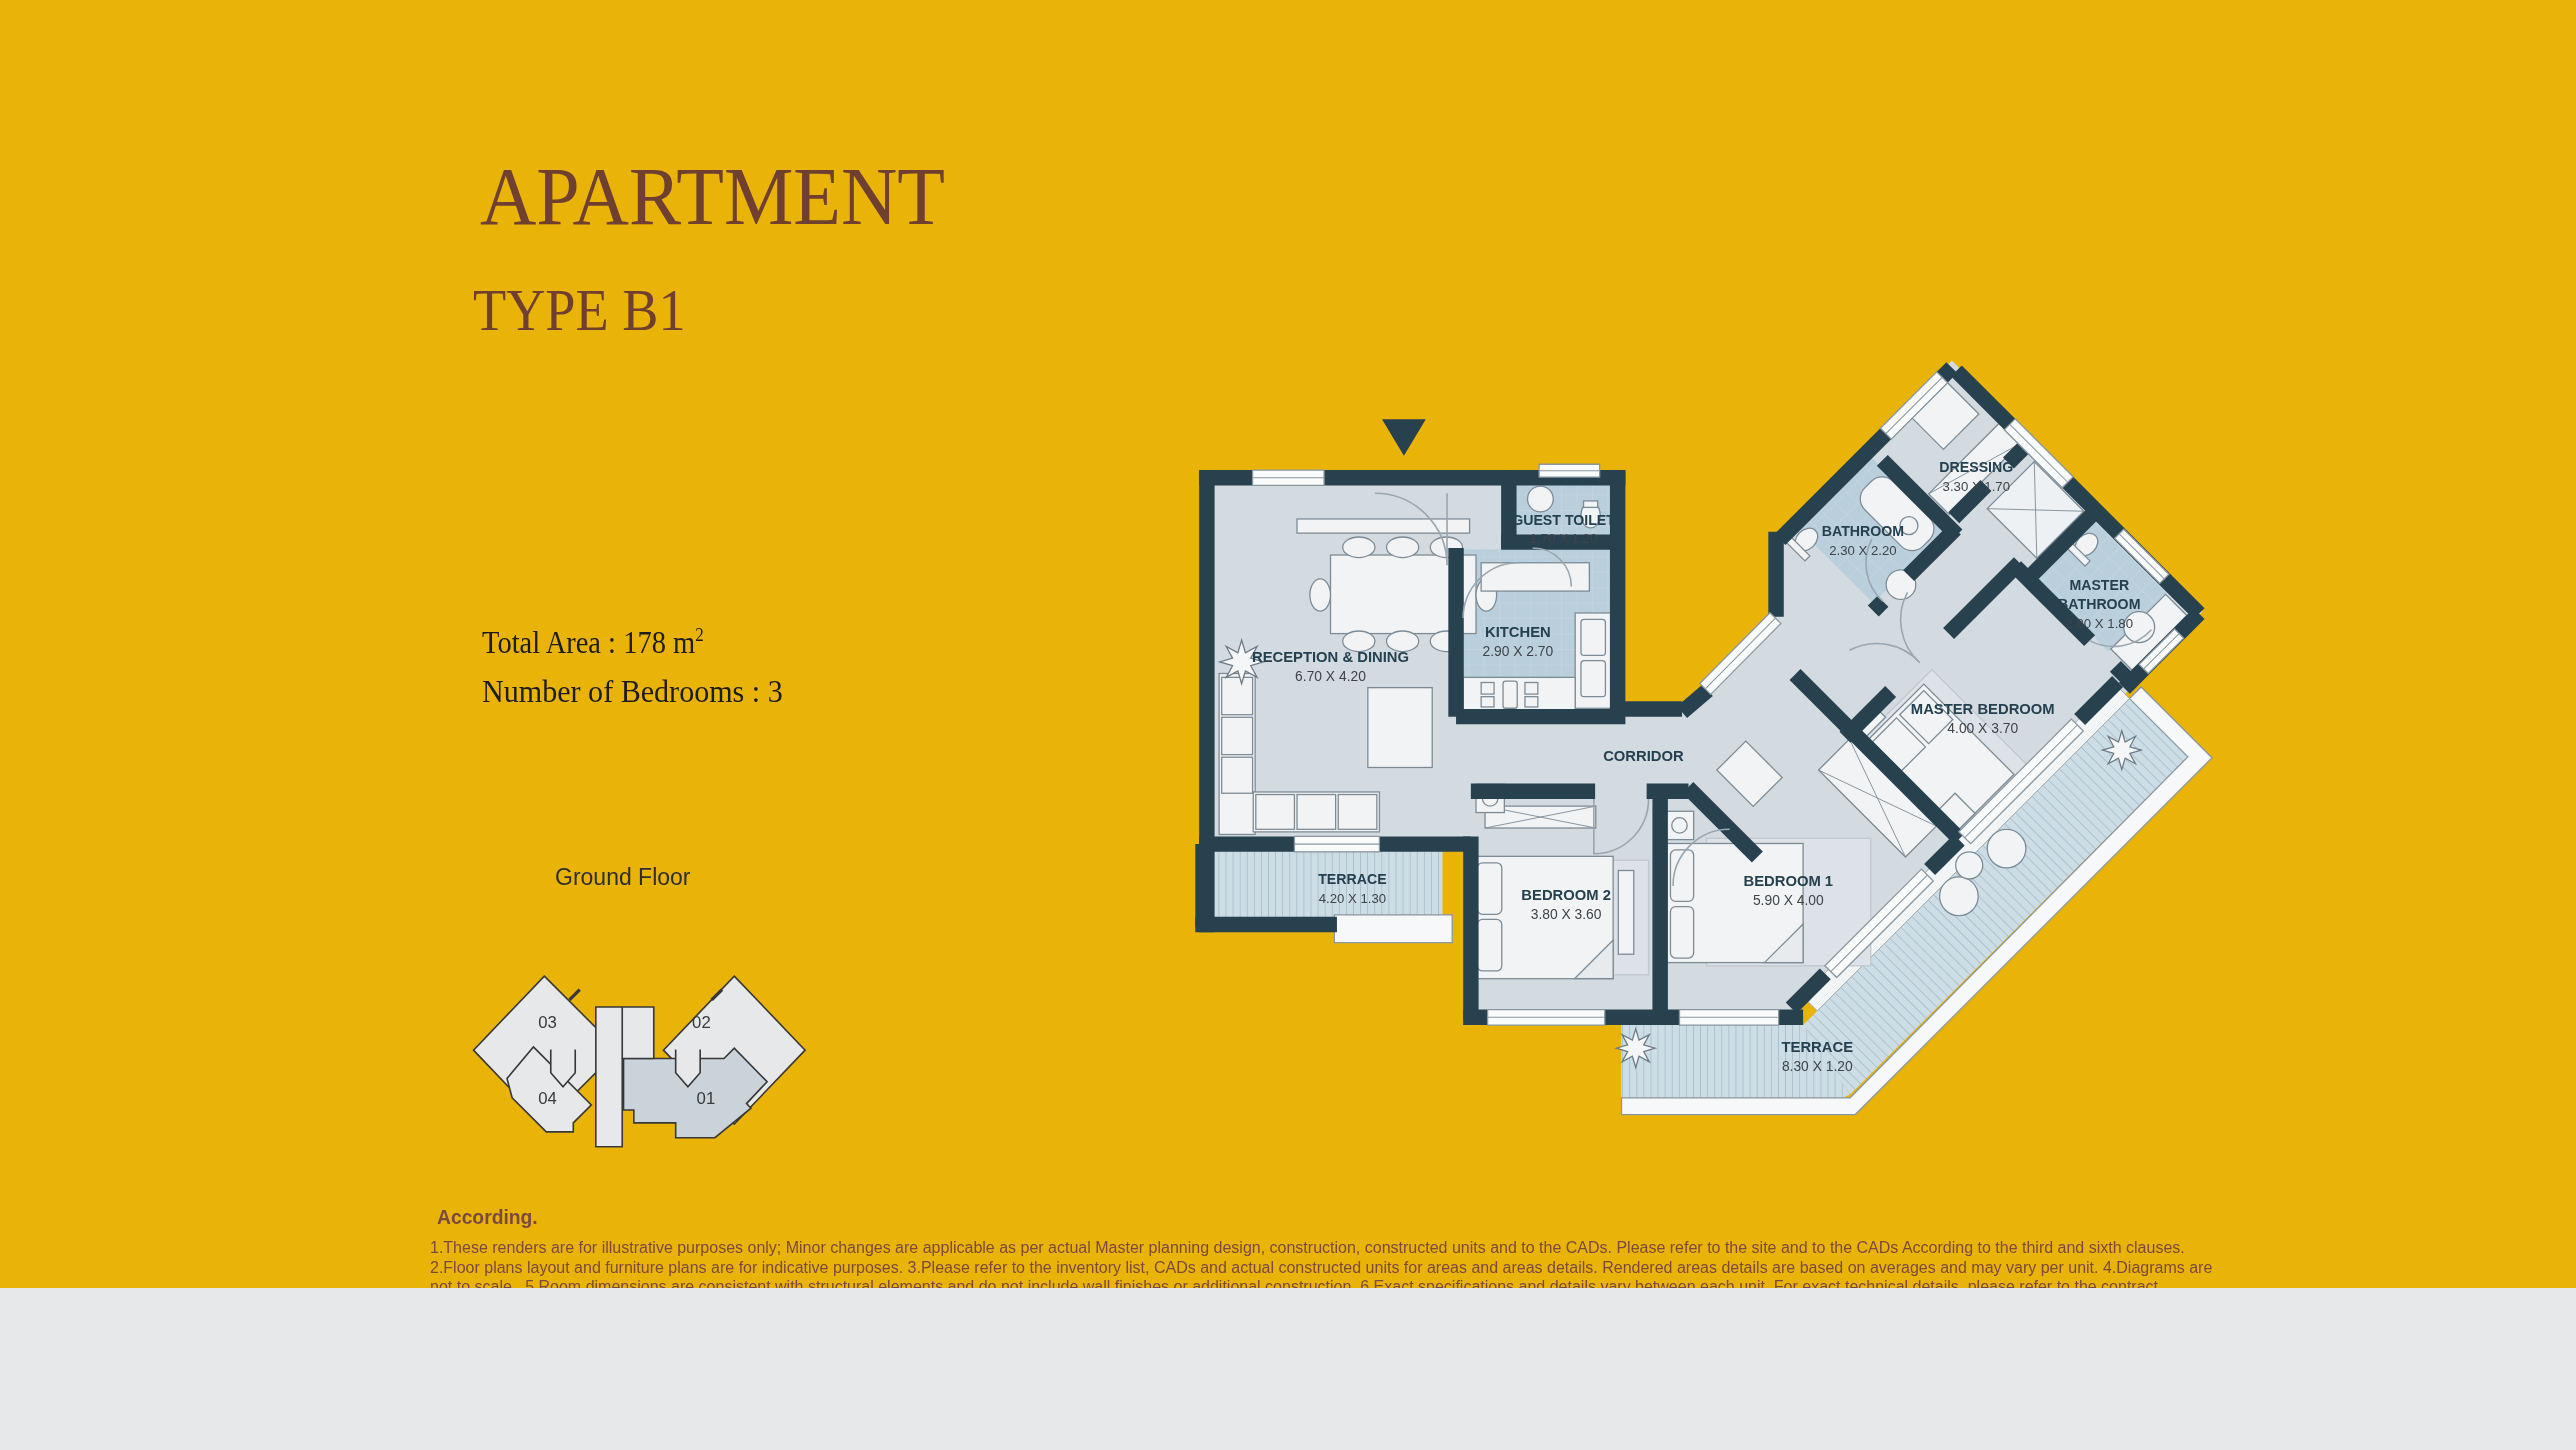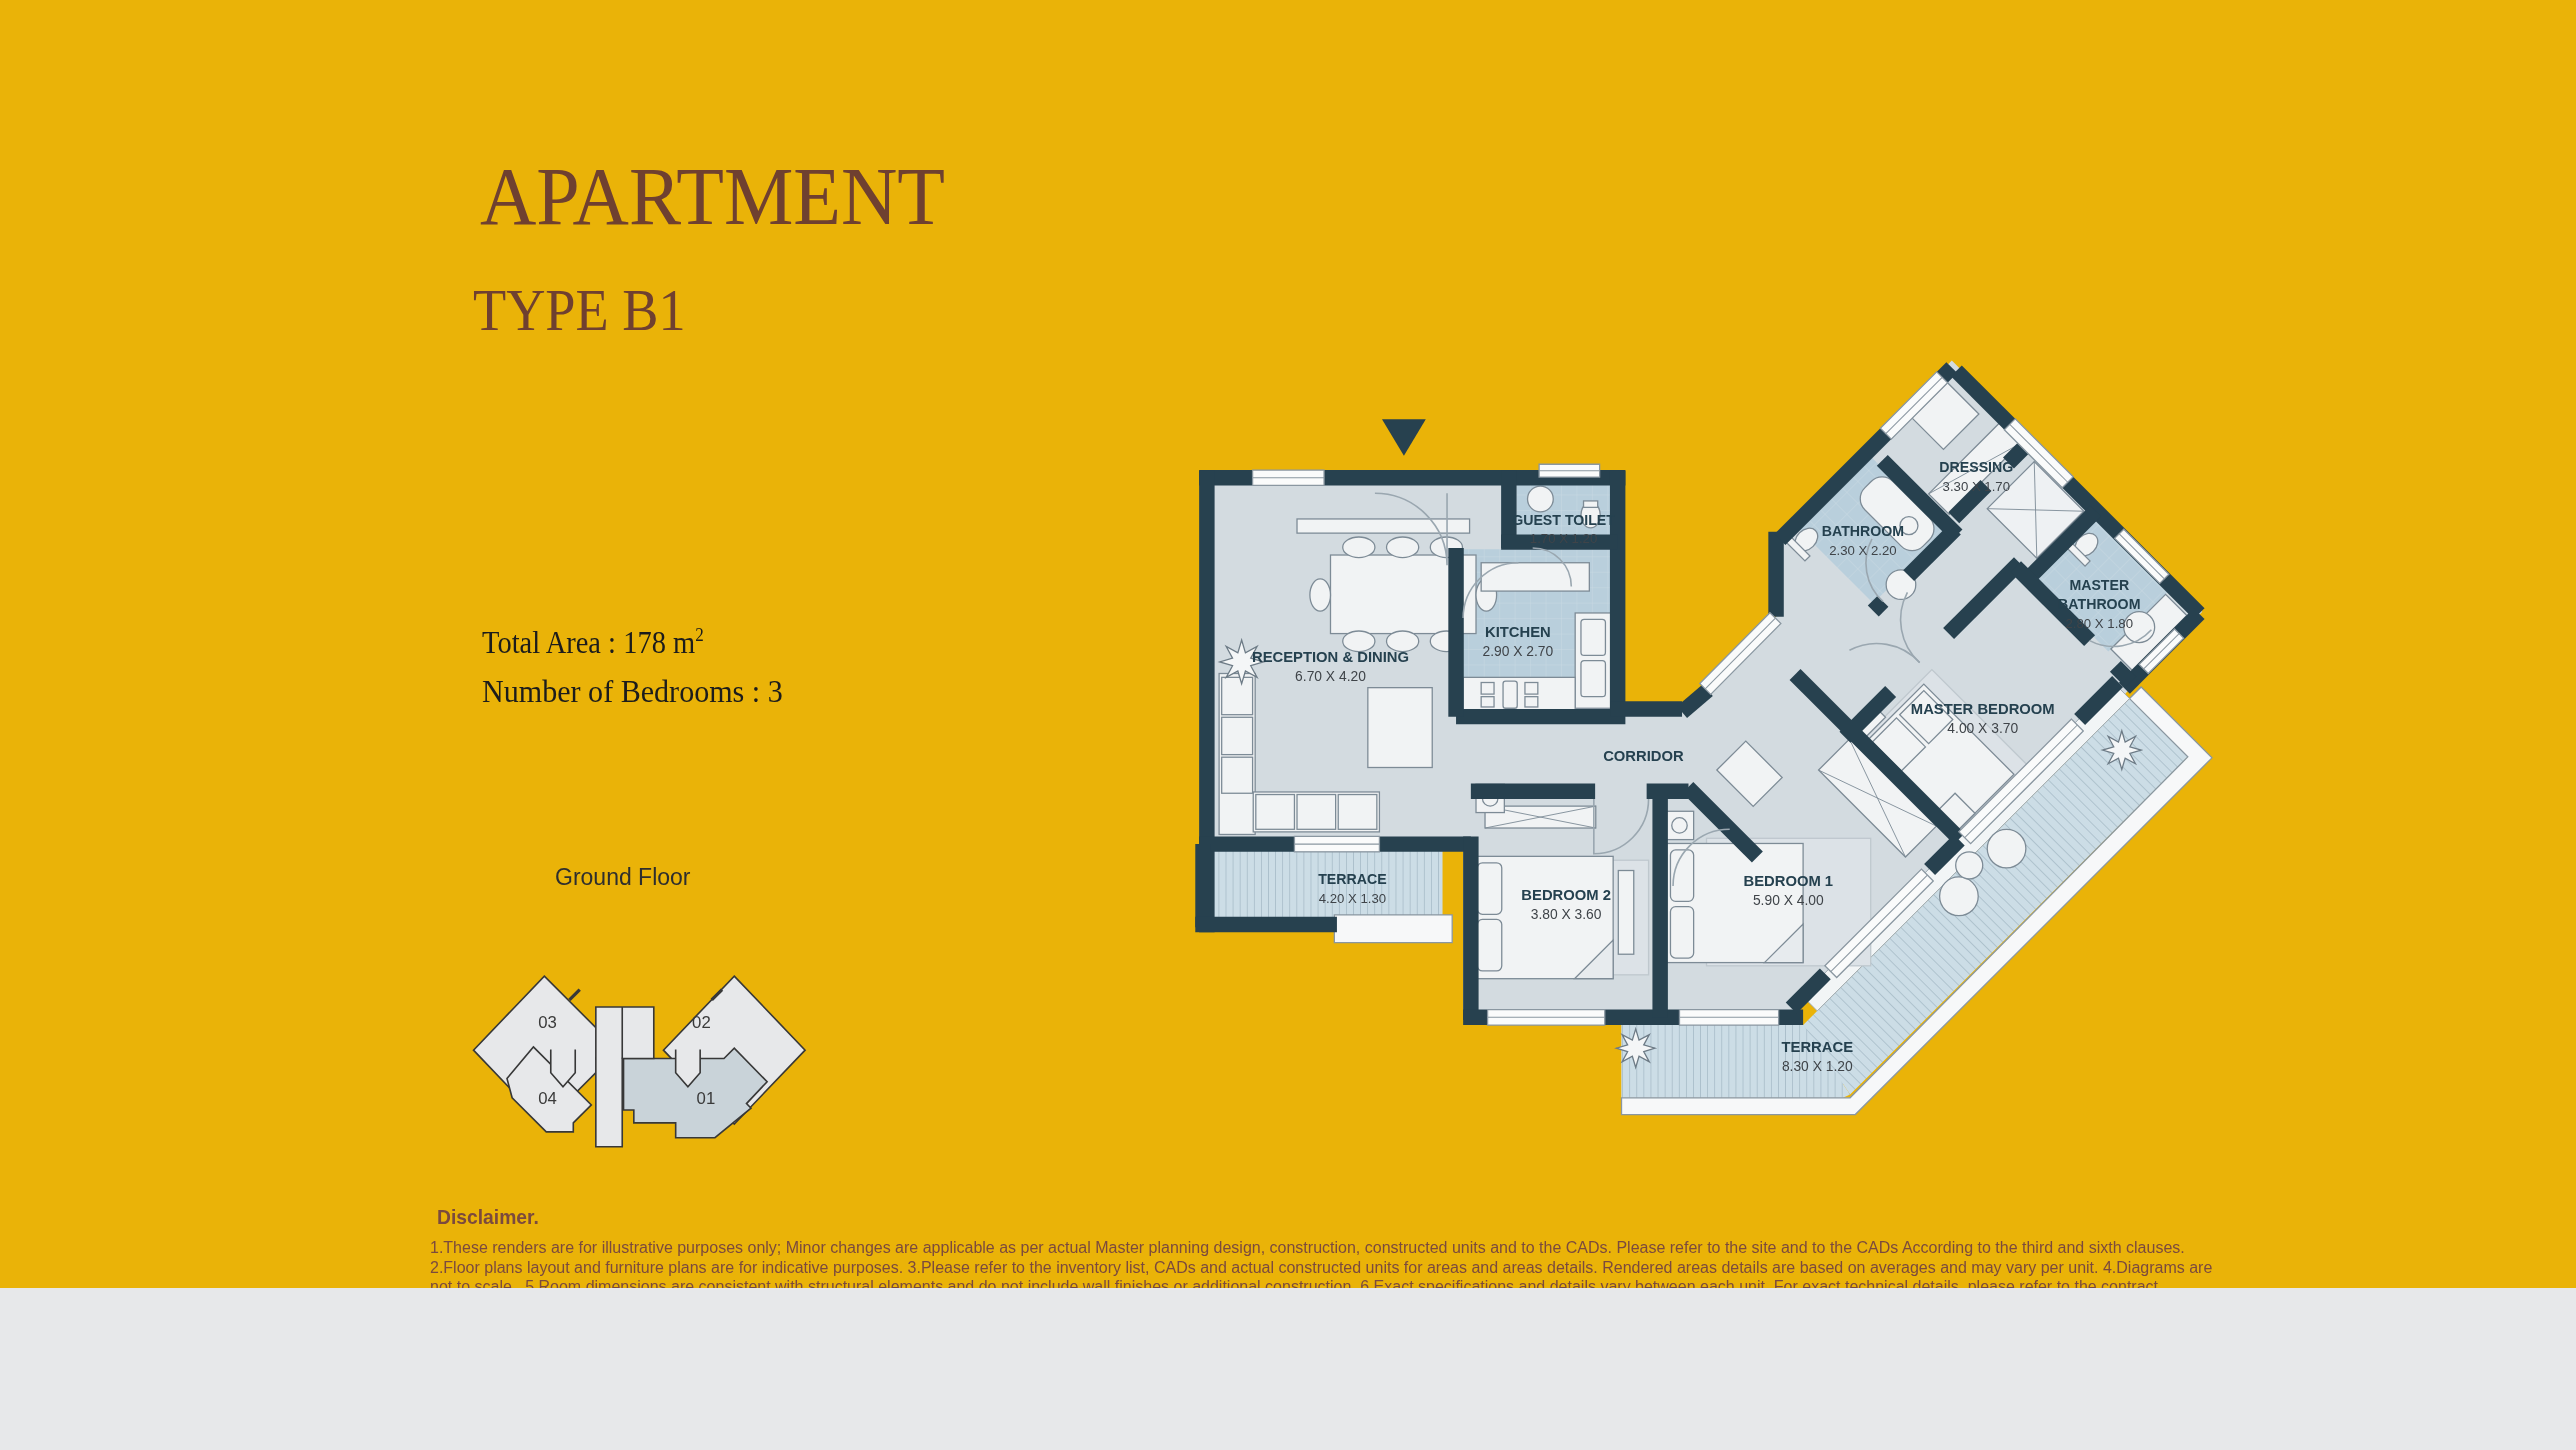--- a/index.html
+++ b/index.html
@@ -11,21 +11,21 @@
 #dh{position:absolute;left:437px;top:1207px;font-family:"Liberation Sans",sans-serif;font-weight:bold;font-size:19.3px;color:#7b4a3e}
 #db{position:absolute;left:430px;top:1238px;font-family:Liberation Sans, sans-serif;font-size:16px;line-height:19.6px;color:#7b4a3e;white-space:nowrap}
 sup{font-size:60%}
 </style></head><body>
 <div id="page">
 <div id="t1" class="serif">APARTMENT</div>
 <div id="t2" class="serif">TYPE B1</div>
 <div id="m1" class="serif">Total Area : 178 m<sup>2</sup></div>
 <div id="m2" class="serif">Number of Bedrooms : 3</div>
 <div id="gf">Ground Floor</div>
-<div id="dh">Disclaimer.</div>
+<div id="dh">According.</div>
 <div id="db">1.These renders are for illustrative purposes only; Minor changes are applicable as per actual Master planning design, construction, constructed units and to the CADs. Please refer to the site and to the CADs According to the third and sixth clauses.<br>2.Floor plans layout and furniture plans are for indicative purposes. 3.Please refer to the inventory list, CADs and actual constructed units for areas and areas details. Rendered areas details are based on averages and may vary per unit. 4.Diagrams are<br>not to scale.&nbsp; 5.Room dimensions are consistent with structural elements and do not include wall finishes or additional construction. 6.Exact specifications and details vary between each unit. For exact technical details, please refer to the contract.<br>7.Reserving the right to make minor alterations to the drawings&nbsp; added or deducted from areas&amp; values According to the third and sixth clauses.</div>
 <svg width="2576" height="1450" viewBox="0 0 4000 2252" style="position:absolute;left:0;top:0">
 <g fill="#e7e8ea" stroke="#383838" stroke-width="2.5" stroke-linejoin="miter">
 <polygon points="845,1516 960,1631 845,1746 735,1631"></polygon>
 <polygon points="1140,1516 1250,1631 1140,1746 1030,1631"></polygon>
 <polygon points="828,1626 918,1716 890,1744 890,1758 848,1758 795,1705 787,1675"></polygon>
 <polygon points="968,1644 1124,1644 1140,1628 1191,1680 1159,1714 1166,1721 1110,1767 1049,1767 1049,1744 984,1744 984,1724 968,1724" fill="#c9d3d9"></polygon>
 <polygon points="925,1564 1015,1564 1015,1644 966,1644 966,1781 925,1781" fill="#e7e8ea"></polygon>
 <line x1="966" y1="1564" x2="966" y2="1644"></line>
 <path d="M855 1630 L855 1666 L874 1688 L893 1666 L893 1630" fill="#e7e8ea"></path>

